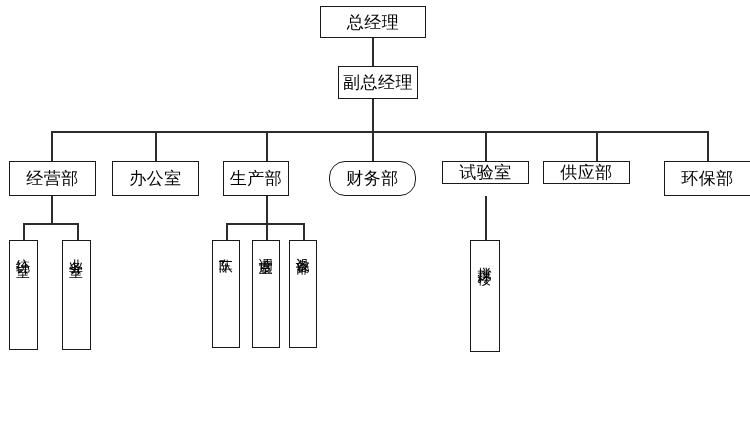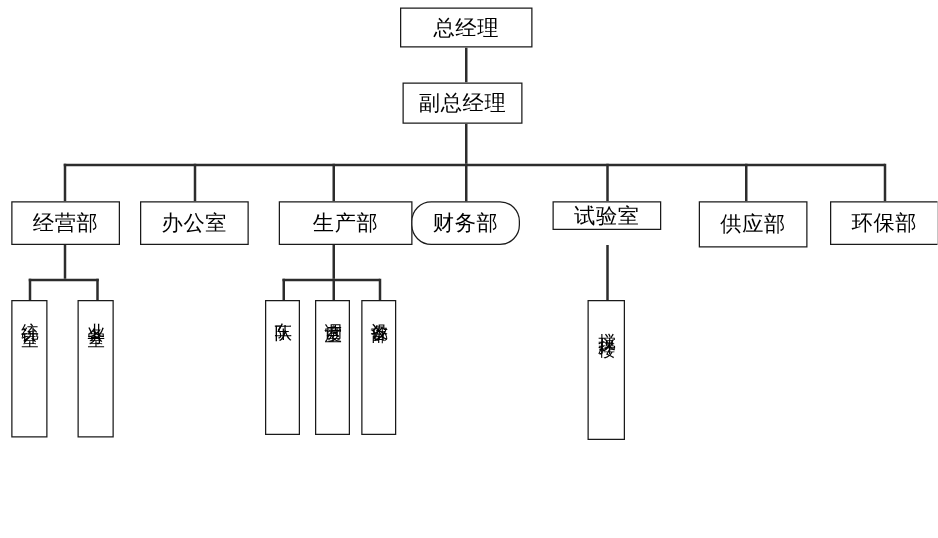--- a/index.html
+++ b/index.html
@@ -94,45 +94,45 @@
   <div class="line v" style="left:226px; top:223px; height:17px;"></div>
   <div class="line v" style="left:266px; top:223px; height:17px;"></div>
   <div class="line v" style="left:303px; top:223px; height:17px;"></div>
 
   <div class="line v" style="left:485px; top:196px; height:44px;"></div>
 
   <div class="box top" style="left:320px; top:6px; width:106px; height:32px;">
     <span>总经理</span>
   </div>
 
-  <div class="box top" style="left:322px; top:66px; width:96px; height:33px;">
+  <div class="box top" style="left:338px; top:66px; width:80px; height:33px;">
     <span>副总经理</span>
   </div>
 
   <div class="box dept" style="left:112px; top:161px; width:87px; height:35px;">
     <span>办公室</span>
   </div>
 
   <div class="box dept" style="left:9px; top:161px; width:87px; height:35px;">
     <span>经营部</span>
   </div>
 
-  <div class="box dept" style="left:223px; top:161px; width:107px; height:35px;">
+  <div class="box dept" style="left:223px; top:161px; width:66px; height:35px;">
     <span>生产部</span>
   </div>
 
   <div class="box dept" style="left:329px; top:161px; width:87px; height:35px;border-radius:16px;">
     <span>财务部</span>
   </div>
 
   <div class="box dept" style="left:442px; top:161px; width:87px; height:23px;">
     <span>试验室</span>
   </div>
 
-  <div class="box dept" style="left:559px; top:161px; width:87px; height:37px;text-align:center;">
+  <div class="box dept" style="left:543px; top:161px; width:87px; height:23px;text-align:center;">
     <span>供应部</span>
   </div>
 
   <div class="box dept" style="left:664px; top:161px; width:87px; height:35px;">
     <span>环保部</span>
   </div>
 
   <div class="box sub" style="left:9px; top:240px; width:29px; height:110px;">
     <span class="vtext loose">统计室</span>
   </div>

